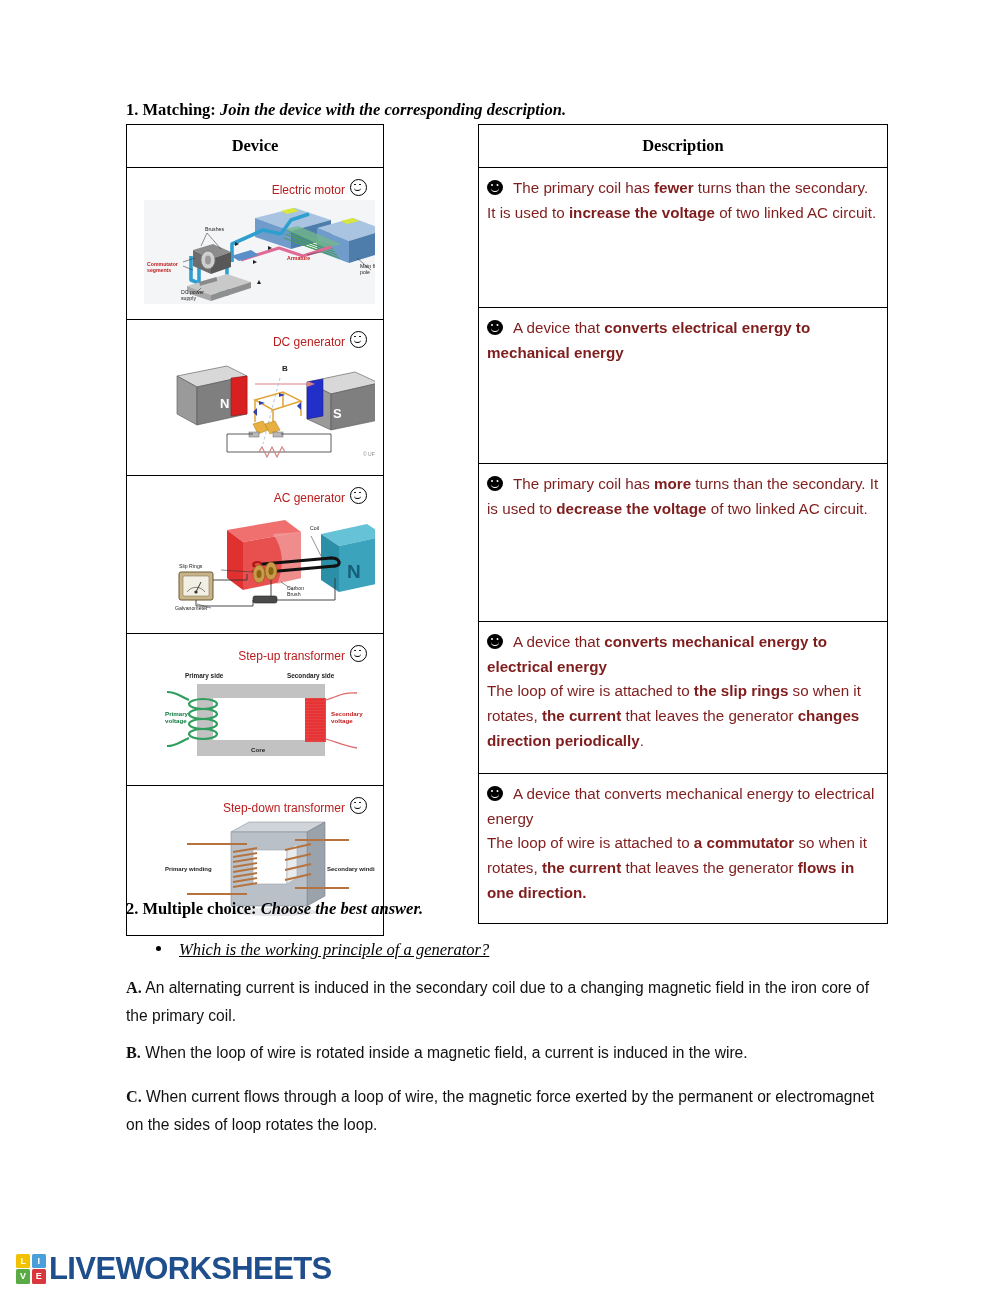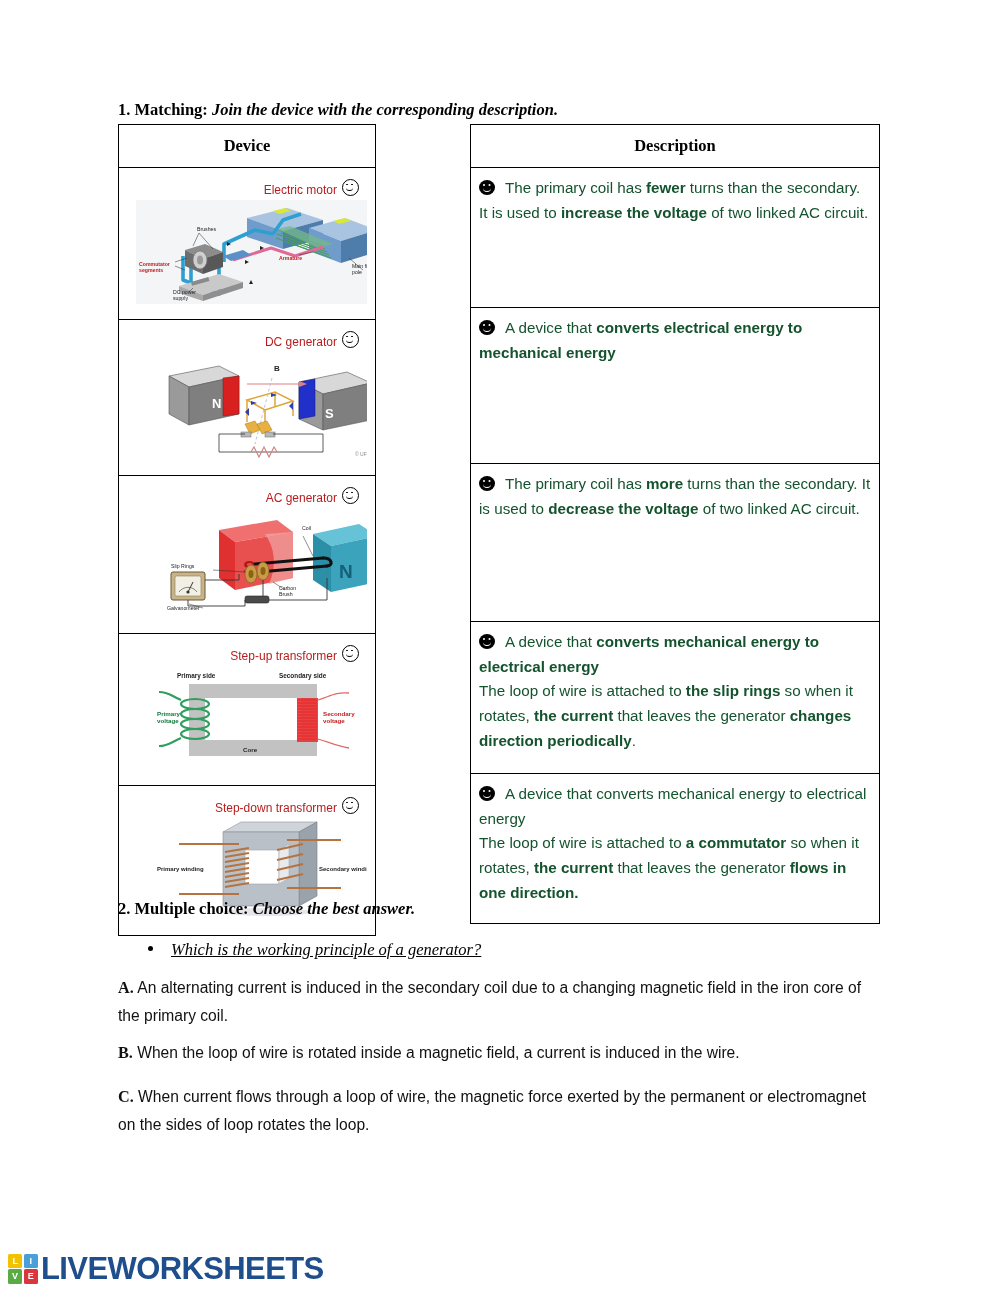--- a/index.html
+++ b/index.html
@@ -11,21 +11,21 @@
   body {
     width: 1000px;
     height: 1291px;
     position: relative;
     font-family: "Liberation Serif", serif;
     color: #000000;
     overflow: hidden;
   }
   .page {
     position: absolute;
-    left: 0; top: 0;
+    left: 8px; top: 0;
     width: 792px;
     height: 1291px;
   }
 
   
   .section-heading {
     position: absolute;
     font-family: "Liberation Serif", serif;
     font-size: 16.5px;
     font-weight: bold;
@@ -103,21 +103,21 @@
     overflow: hidden;
   }
 
   
   #desc-table { left: 470px; top: 124px; width: 410px; }
   .desc-cell {
     padding: 6px 9px 4px 9px;
     font-family: "Liberation Sans", sans-serif;
     font-size: 15.2px;
     line-height: 1.62;
-    color: #14532d;
+    color: #7f1d1d;
     margin-left: 20px;
   }
   .desc-cell b { font-weight: bold; }
   .smiley-filled {
     display: inline-block;
     width: 16px; height: 15px;
     border-radius: 50%;
     background: #000;
     position: relative;
     vertical-align: -2px;

